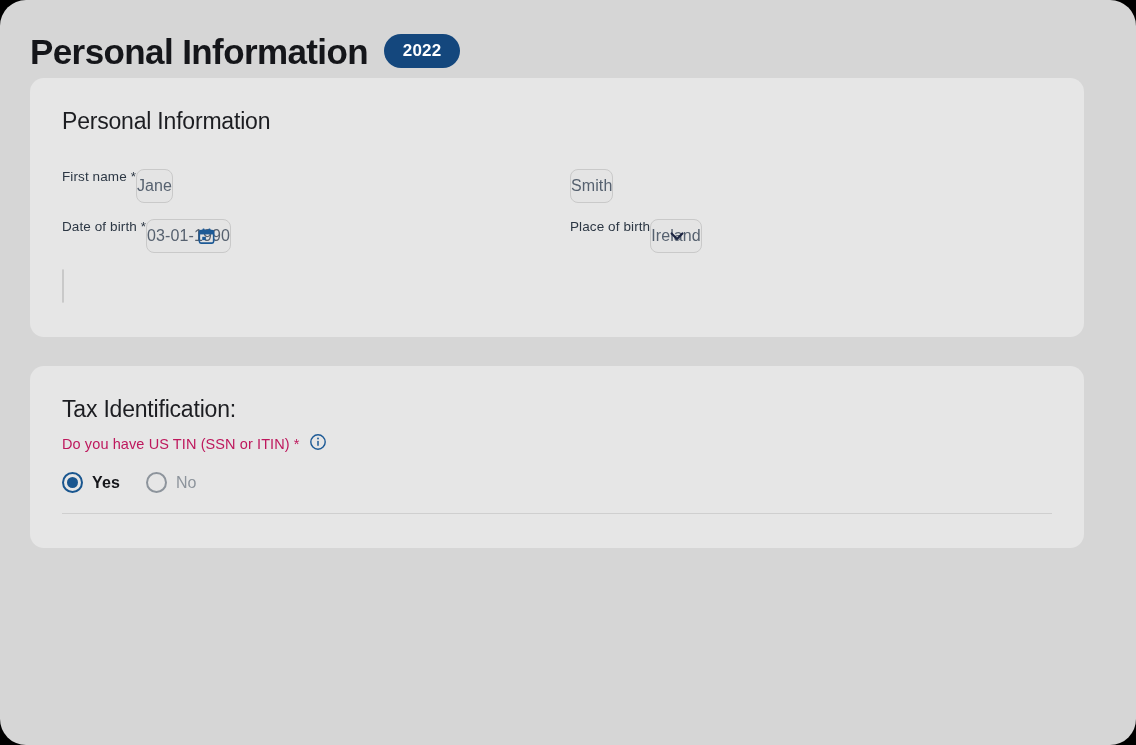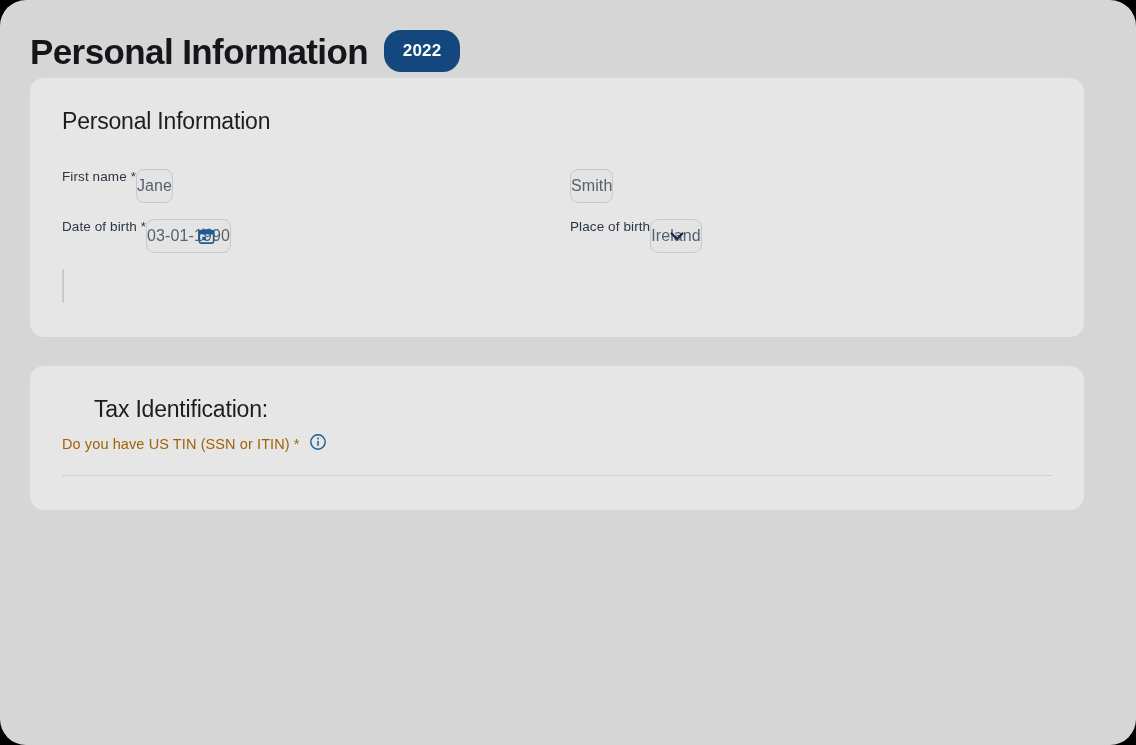--- a/index.html
+++ b/index.html
@@ -37,21 +37,21 @@
     color: #15161a;
     letter-spacing: -0.6px;
     line-height: 1;
   }
 
   .year-badge {
     display: inline-flex;
     align-items: center;
     justify-content: center;
     min-width: 76px;
-    height: 42px;
+    height: 34px;
     padding: 0 16px;
     background: #14477d;
     color: #ffffff;
     font-size: 17px;
     font-weight: bold;
     border-radius: 17px;
     letter-spacing: 0.2px;
   }
 
   
@@ -65,21 +65,21 @@
   .card + .card { margin-top: 29px; }
 
   .card-heading {
     font-size: 23px;
     font-weight: normal;
     color: #1c1d21;
     letter-spacing: -0.2px;
     margin-bottom: 34px;
   }
 
-  .card-heading.tight { margin-bottom: 10px; margin-left: 32px; }
+  .card-heading.tight { margin-bottom: 10px; }
 
   
   .form-grid {
     display: grid;
     grid-template-columns: 1fr 1fr;
     column-gap: 26px;
     row-gap: 16px;
   }
 
   .field { display: flex; }
@@ -130,21 +130,21 @@
   
   .question-row {
     display: flex;
     align-items: center;
     gap: 9px;
     margin-top: 6px;
   }
 
   .question-text {
     font-size: 14.5px;
-    color: #a16207;
+    color: #be185d;
     letter-spacing: 0.1px;
   }
 
   .radio-row {
     display: flex;
     align-items: center;
     gap: 26px;
     margin-top: 17px;
   }
 
@@ -280,17 +280,34 @@
       <span class="question-text">Do you have US TIN (SSN or ITIN) *</span>
       <span>
         <svg width="18" height="18" viewBox="0 0 24 24" aria-hidden="true">
           <circle cx="12" cy="12" r="9.6" fill="none" stroke="#1d5a96" stroke-width="1.9"></circle>
           <circle cx="12" cy="7.4" r="1.25" fill="#1d5a96"></circle>
           <rect x="11" y="10.2" width="2" height="7" rx="1" fill="#1d5a96"></rect>
         </svg>
       </span>
     </div>
 
+    <div class="radio-row">
+
+      <div class="radio-option selected">
+        <span class="radio-mark">
+          <span class="radio-dot"></span>
+        </span>
+        <span class="radio-label">Yes</span>
+      </div>
+
+      <div class="radio-option">
+        <span class="radio-mark">
+          <span class="radio-dot"></span>
+        </span>
+        <span class="radio-label">No</span>
+      </div>
+
+    </div>
 
     <div class="divider"></div>
   </div>
 
 </div>
 
 </body></html>

